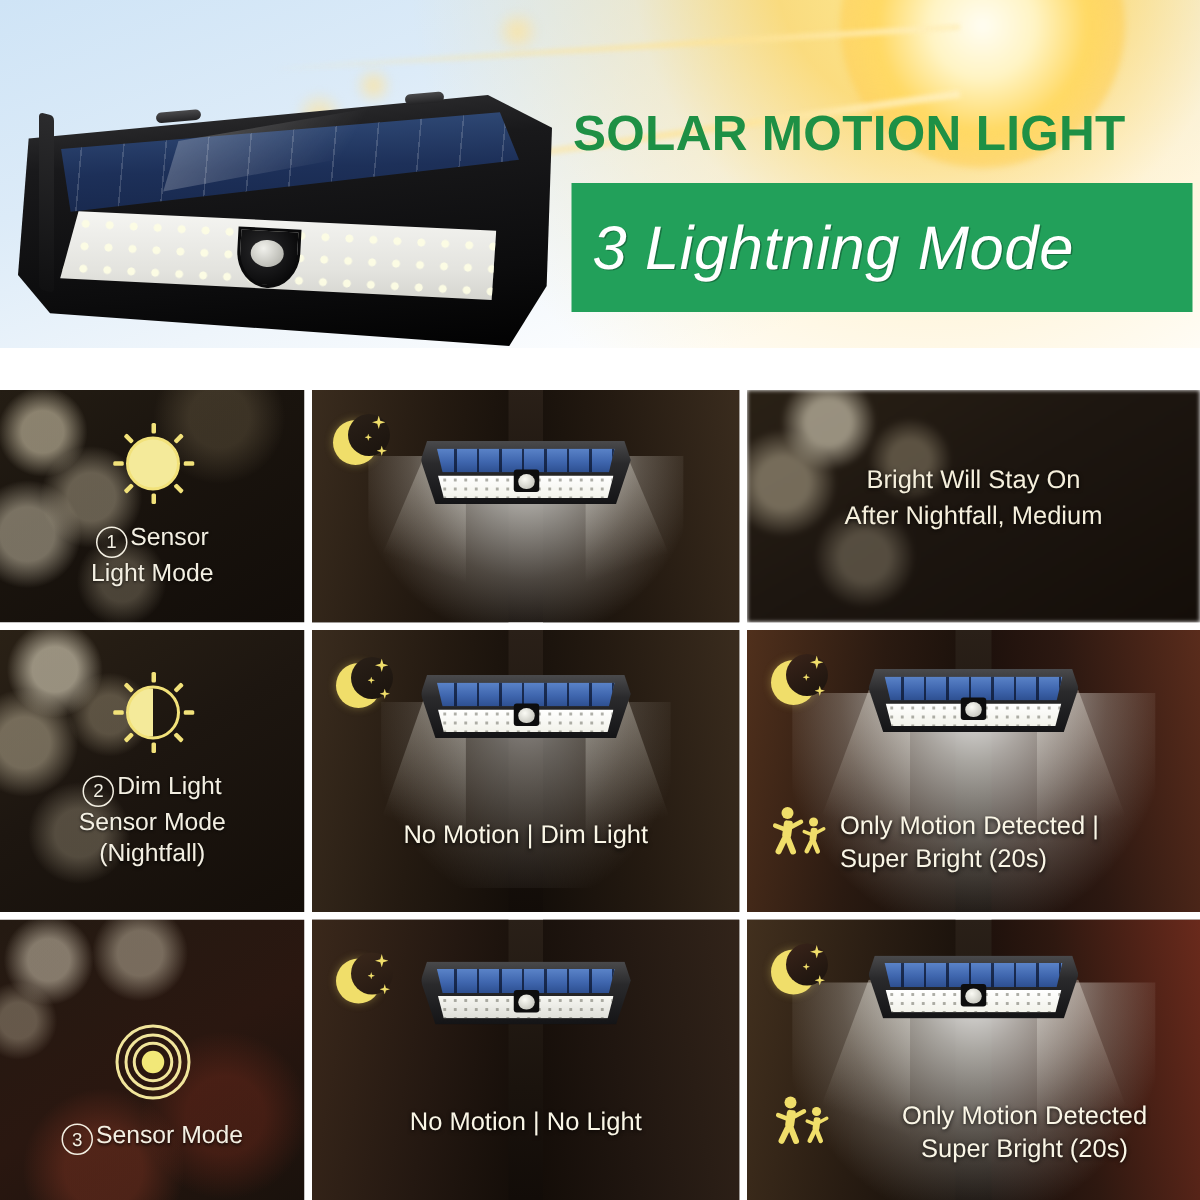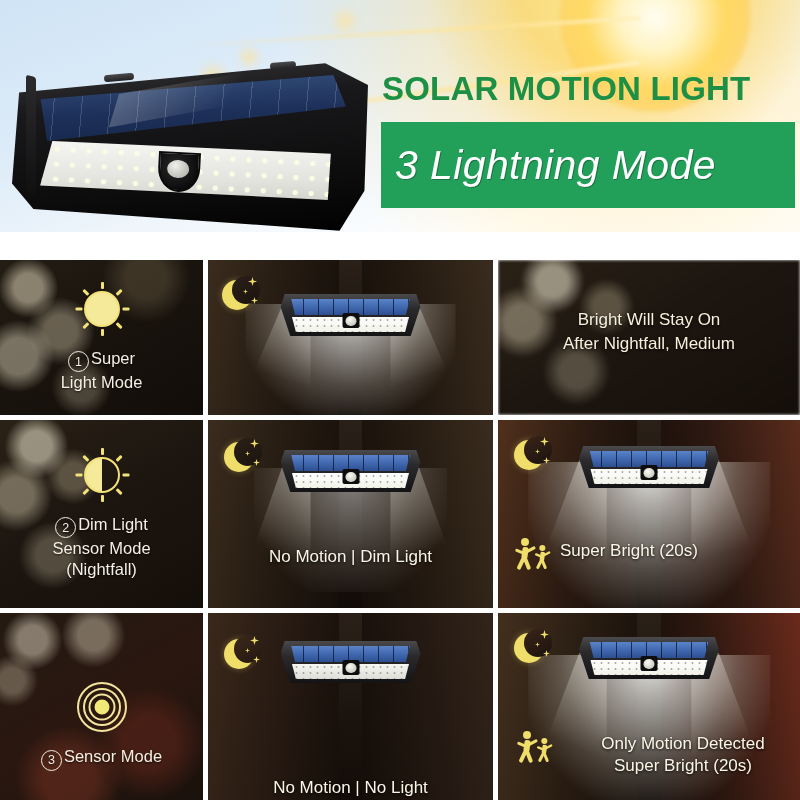--- a/index.html
+++ b/index.html
@@ -312,21 +312,21 @@
           <div class="ray" style="transform:rotate(90deg)">
               <i></i>
               <i class="b"></i>
             </div>
           <div class="ray" style="transform:rotate(135deg)">
               <i></i>
               <i class="b"></i>
             </div>
         </div>
         <div class="mode-label">
-          <span class="ln"><span class="num">1</span><span>Super</span></span>
+          <span class="ln"><span class="num">1</span><span>Sensor</span></span>
           <span class="ln">Light Mode</span>
         </div>
       </div>
     </div>
 
     <div class="cell" style="left:208px;top:0;width:285px;height:155px;">
       <div class="scene lit-med">
         <div class="wallL"></div>
           <div class="wallR"></div>
         <div class="beamL"></div>
@@ -445,20 +445,21 @@
         <div class="person small">
             <div class="head"></div>
             <div class="torso"></div>
             <div class="armF"></div>
             <div class="armB"></div>
             <div class="legF"></div>
             <div class="legB"></div>
           </div>
       </div>
       <div class="scene-caption" style="top:120px;left:62px;right:4px;text-align:left;">
+        <span class="ln">Only Motion Detected |</span>
         <span class="ln">Super Bright (20s)</span>
       </div>
     </div>
 
     <div class="cell" style="left:0;top:353px;width:203px;height:225px;">
       <div class="bokeh red"></div>
       <div class="mode-inner">
         <div class="radar-ico">
           <span class="c1"></span>
             <span class="c2"></span>
@@ -482,21 +483,21 @@
         <div class="star s1"></div>
           <div class="star s2"></div>
           <div class="star s3"></div>
       </div>
       <div class="lamp" style="top:28px;">
         <div class="shell"></div>
           <div class="solar"></div>
           <div class="leds"></div>
           <div class="pir"></div>
       </div>
-      <div class="scene-caption" style="top:124px;margin-top:40px;">
+      <div class="scene-caption" style="top:124px;">
         <span class="ln">No Motion | No Light</span>
       </div>
     </div>
 
     <div class="cell" style="left:498px;top:353px;width:302px;height:187px;">
       <div class="scene lit-max">
         <div class="wallL" style="background:linear-gradient(100deg,#42301e 0%,#281c12 55%,#150e09 100%);"></div>
         <div class="wallR" style="background:linear-gradient(260deg,#6a2a1c 0%,#2e1810 58%,#150d09 100%);"></div>
         <div class="beamL"></div>
           <div class="beamR"></div>

